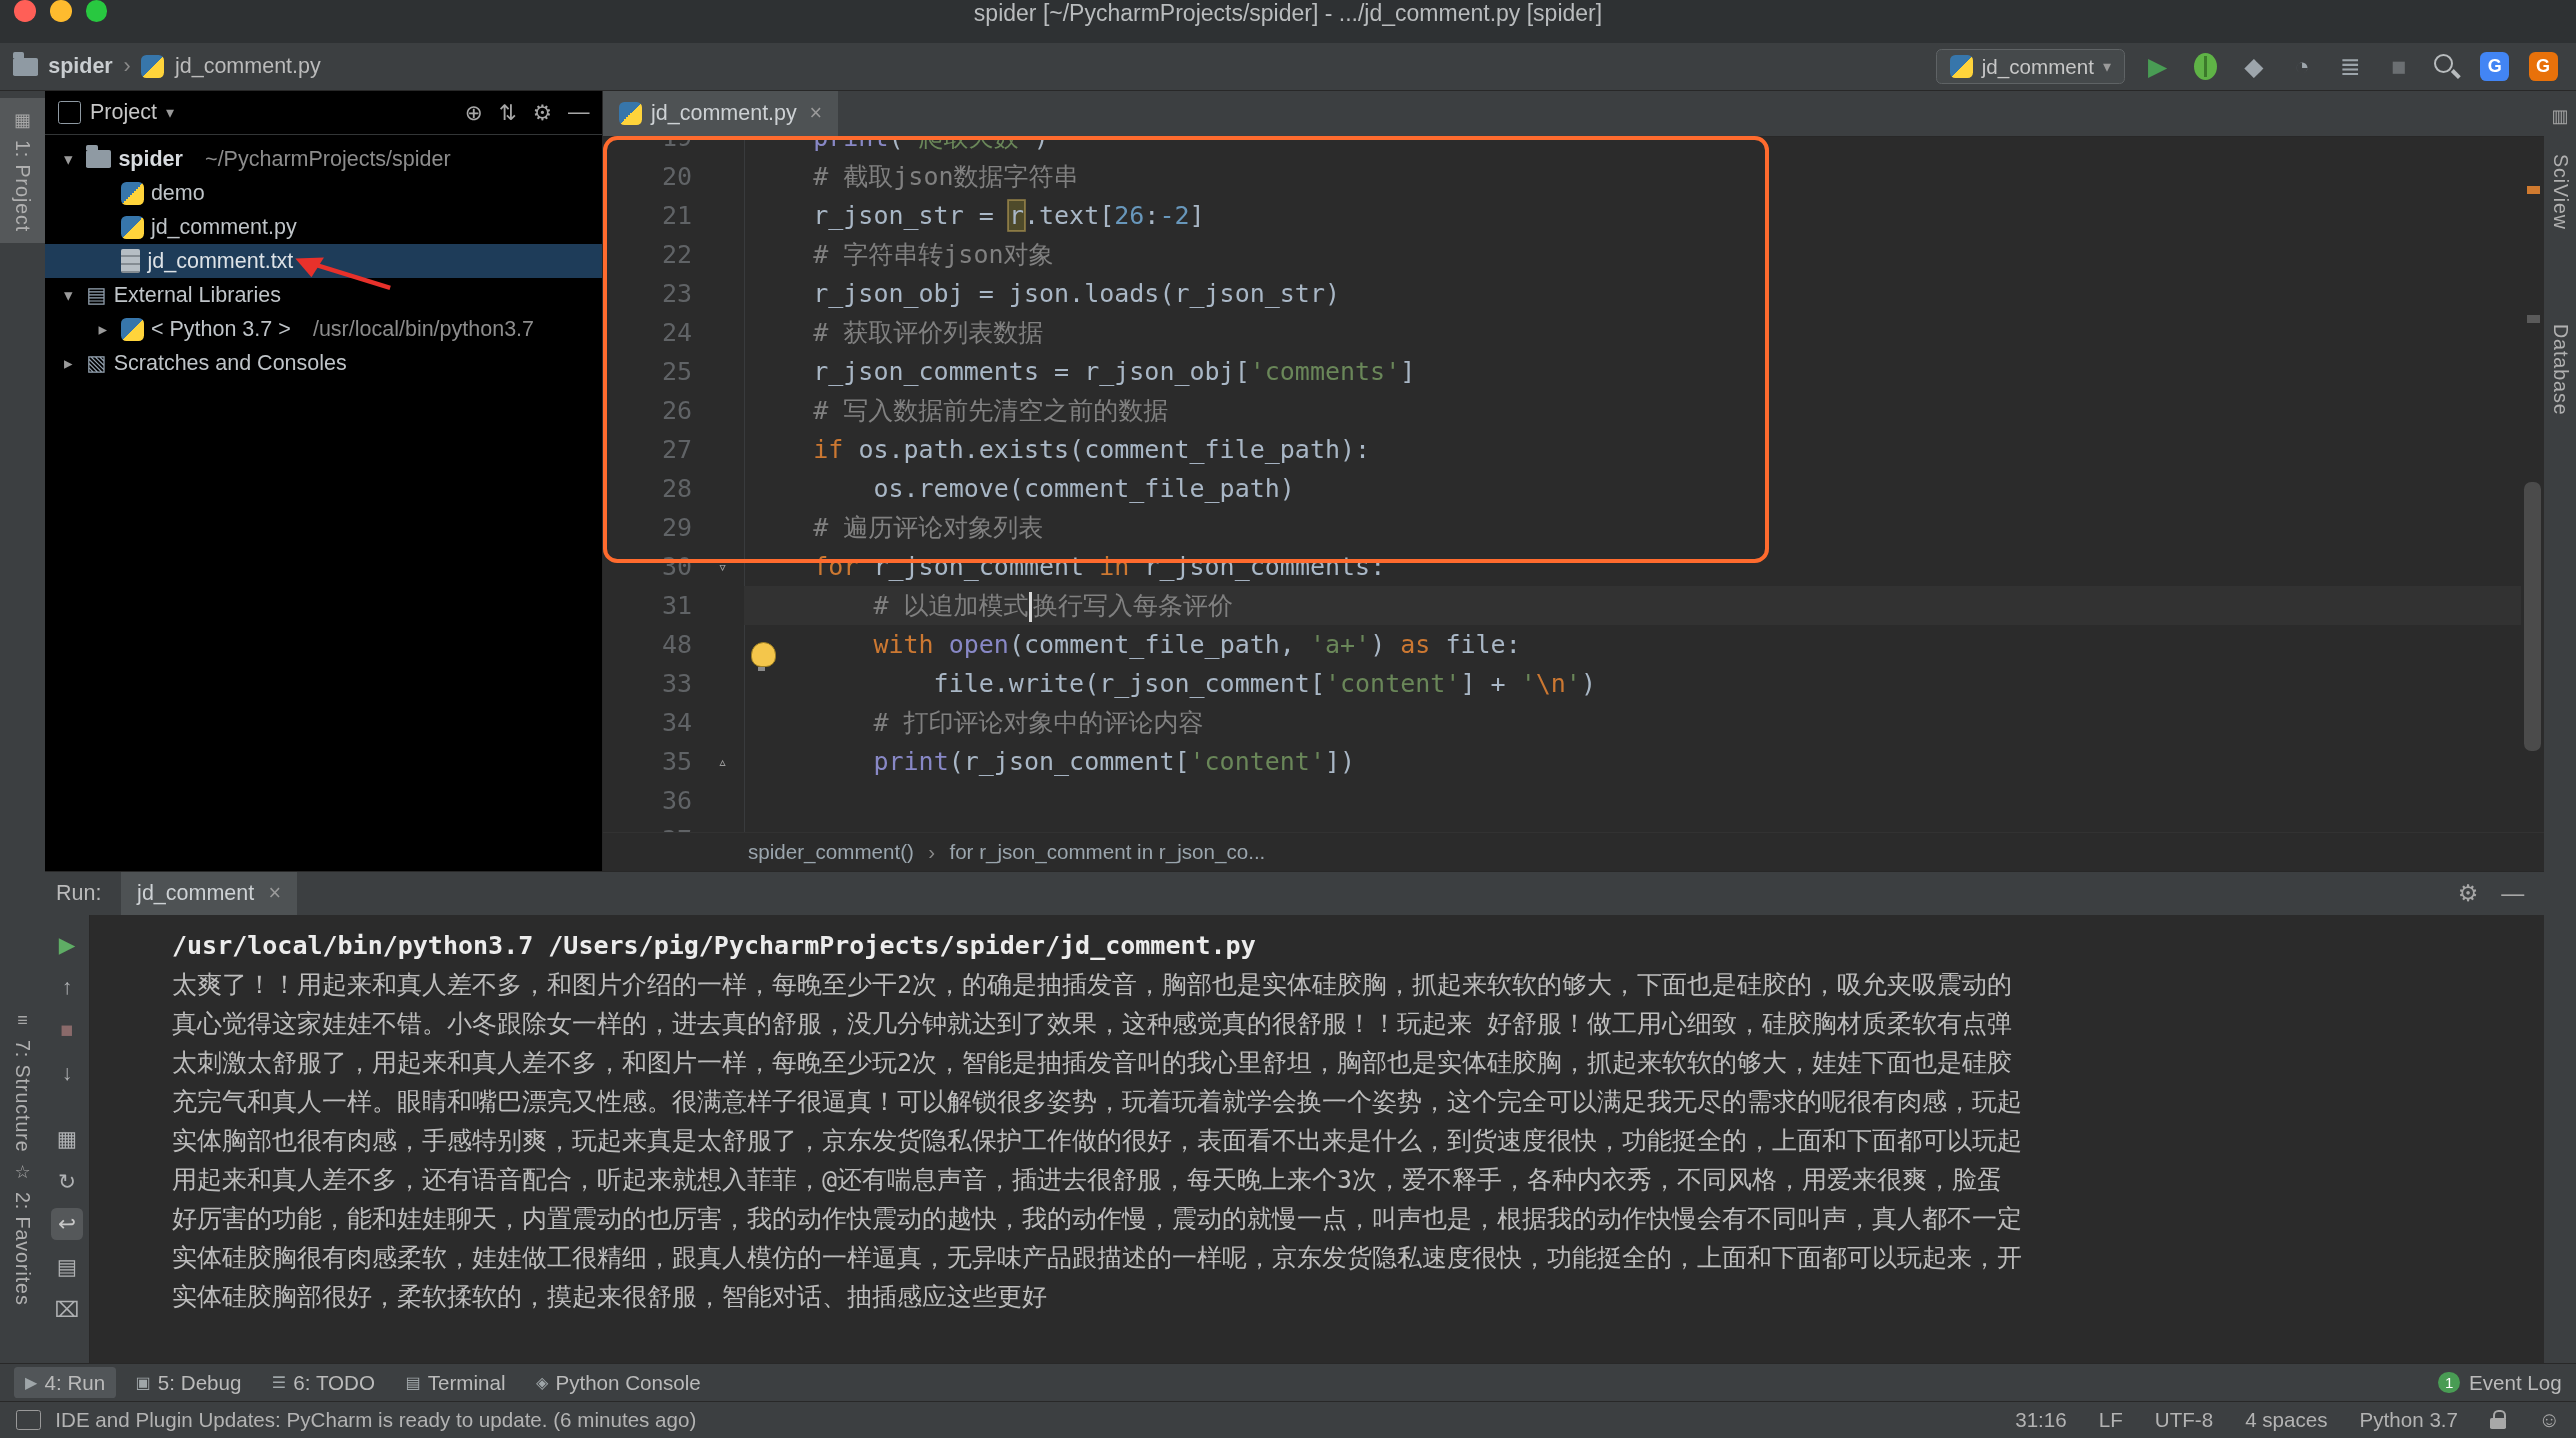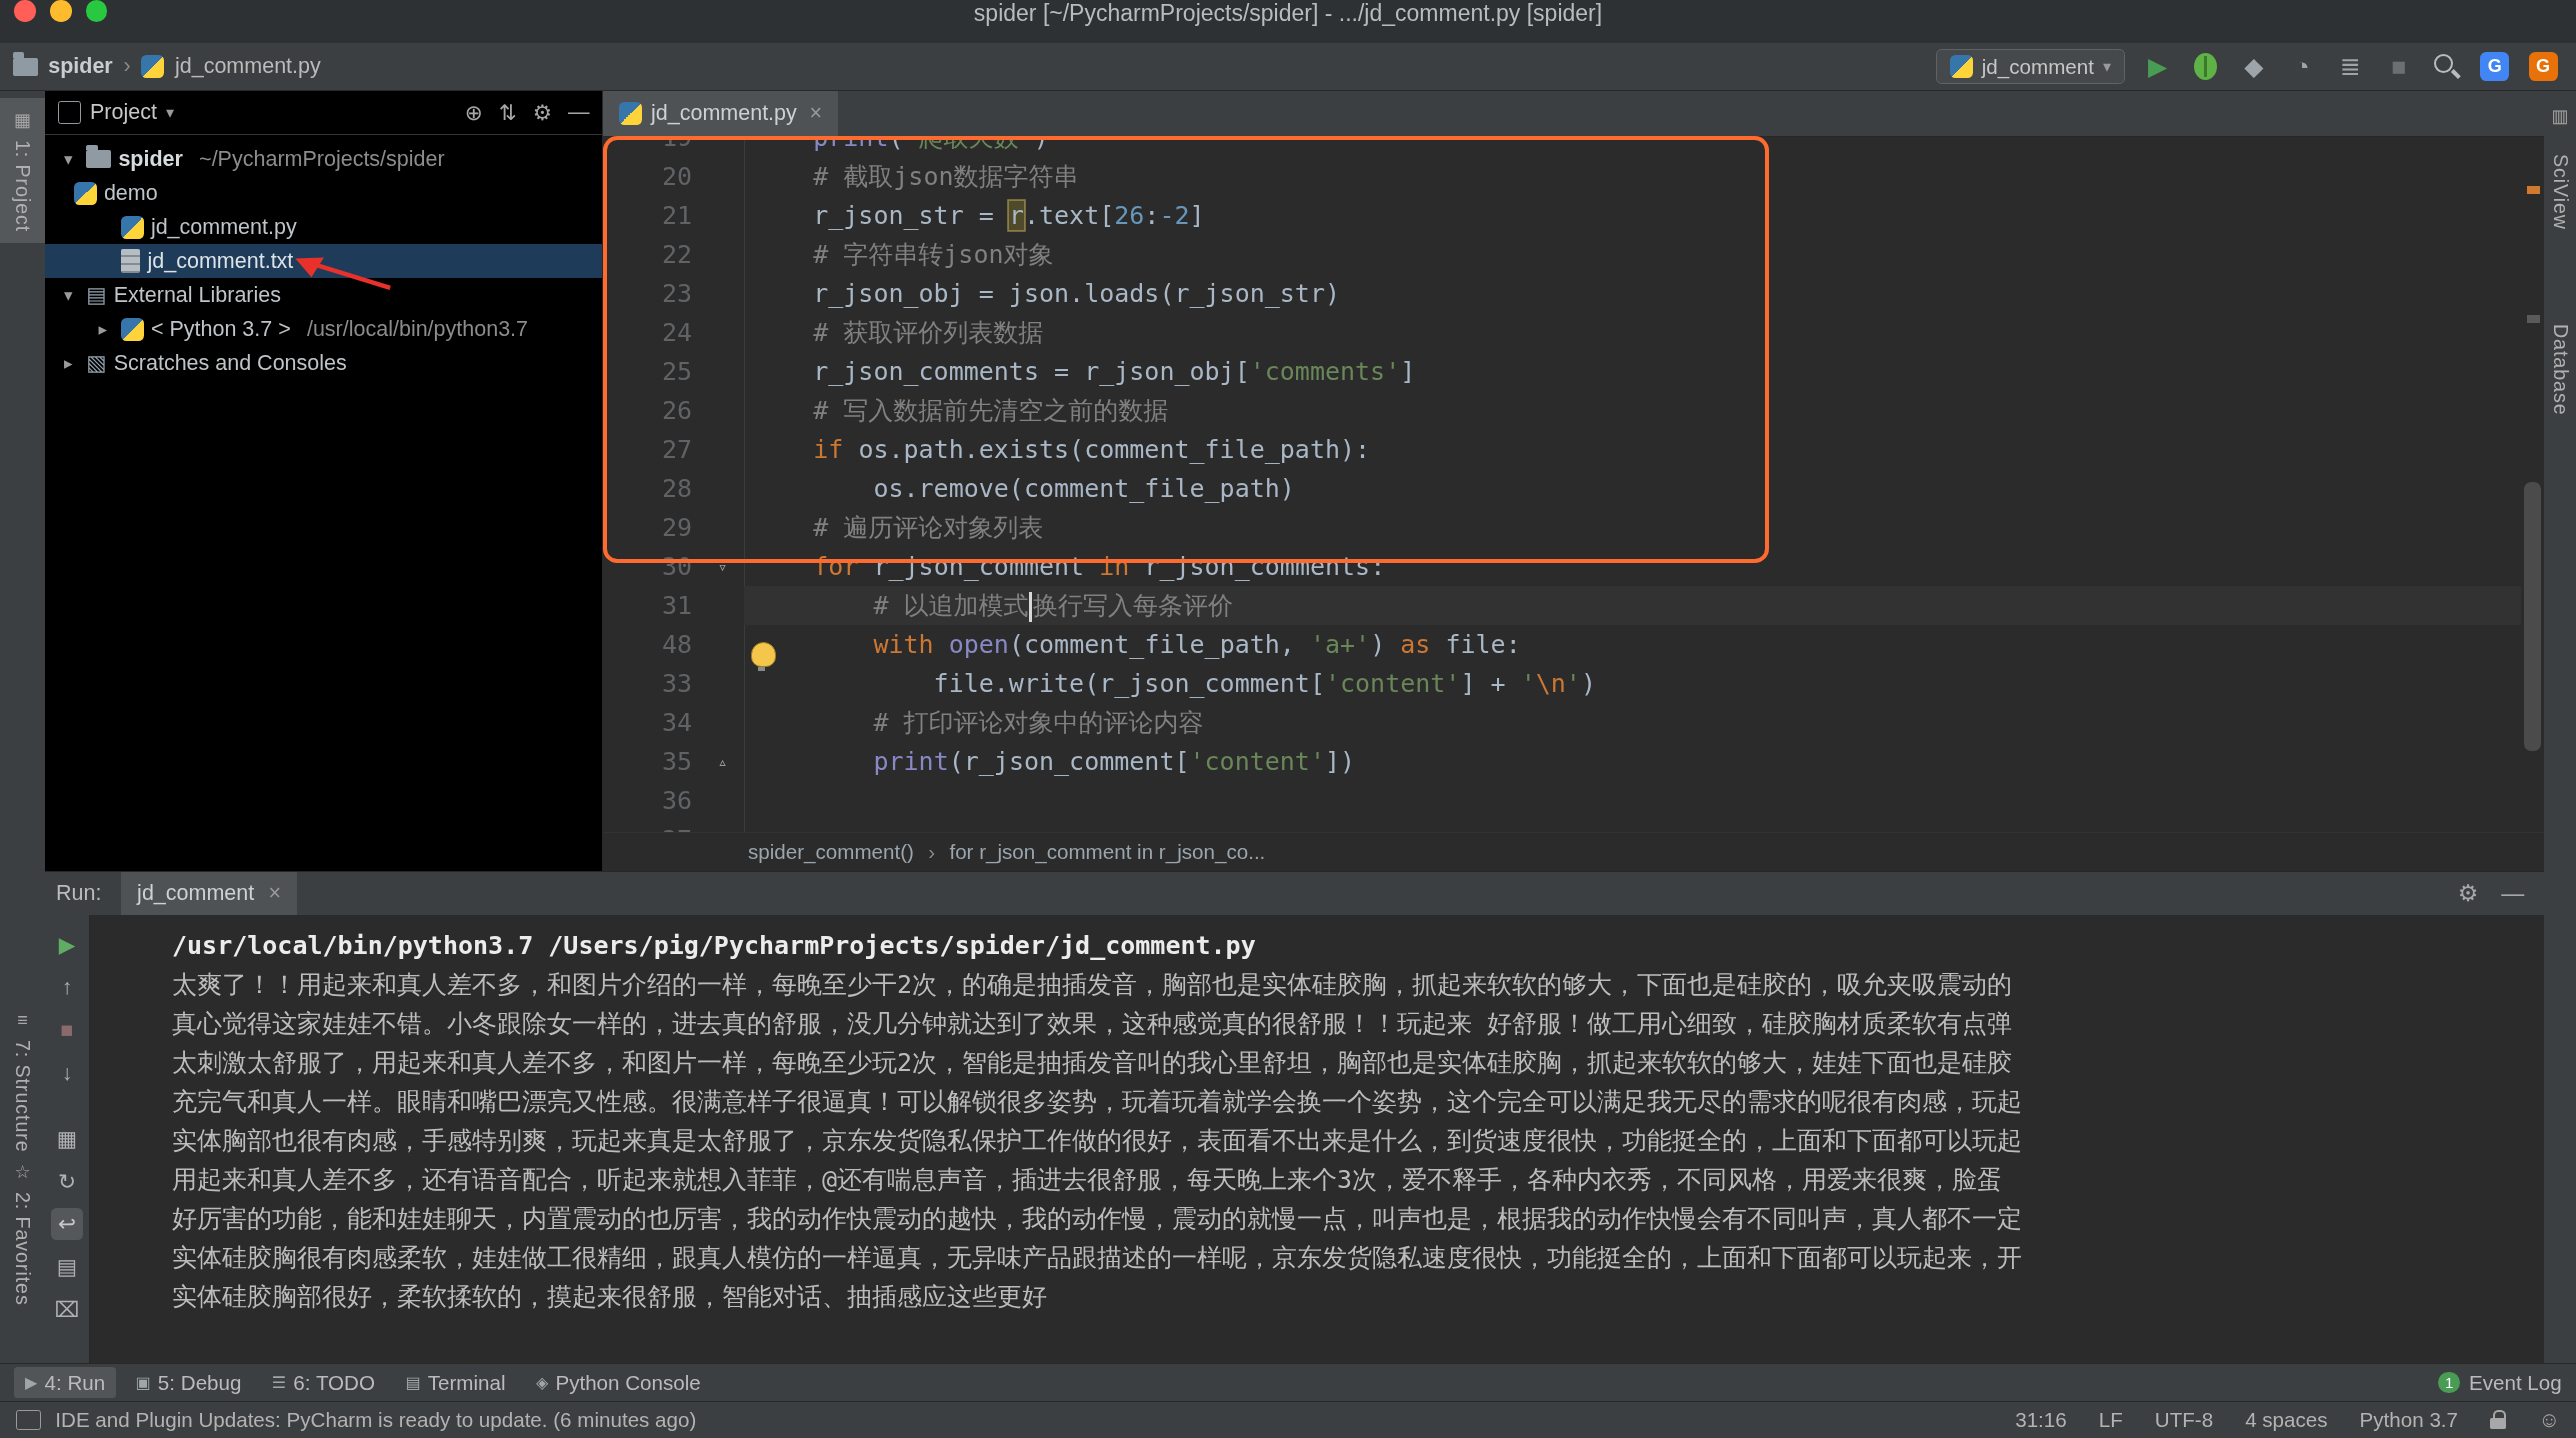--- a/index.html
+++ b/index.html
@@ -51,21 +51,21 @@
   .expander{width:21.5px;text-align:center;color:#9a9a9a;font-size:17px;flex:none}
   .ticon{flex:none;display:inline-block}
   .ticon.folder{width:25px;height:18px;background:#8f9aa3;border-radius:1.8px;position:relative}
   .ticon.folder::before{content:"";position:absolute;top:-5.4px;left:0;width:11.6px;height:5.4px;background:#8f9aa3;border-radius:1.8px 1.8px 0 0}
   .ticon.python,.ticon.pyint{width:23px;height:23px;border-radius:5.4px;background:linear-gradient(135deg,#3776ab 50%,#ffd43b 50%)}
   .ticon.text{width:19.7px;height:24px;border-radius:1.8px;background:repeating-linear-gradient(to bottom,#b6bec4 0 6.3px,#848c92 6.3px 8px)}
   .ticon-g{flex:none;font-size:21.5px;color:#93a1af}
   .tlabel{color:#bfc4c8}
   .tree-row.selected .tlabel{color:#dde2e6}
   .tlabel.bold{font-weight:bold;color:#d7dbdf}
-  .thint{color:#8c8c8c;margin-left:9px}
+  .thint{color:#8c8c8c;margin-left:15px}
   
   .editor{position:absolute;left:603px;top:91px;width:1941px;height:780px;background:#2b2b2b}
   .tabbar{position:absolute;left:0;top:0;right:0;height:45px;background:#3c3f41;border-bottom:0.9px solid #282828;display:flex;align-items:stretch}
   .etab{display:flex;align-items:center;gap:9px;background:#4e5254;padding:0 16px;font-size:21.5px;color:#cdd1d4}
   .tab-close{color:#9a9a9a;font-size:21.5px;margin-left:3.6px}
   .code-wrap{position:absolute;left:0;top:45px;right:0;bottom:38px;overflow:hidden}
   .gutter-line{position:absolute;left:141px;top:0;bottom:0;width:0.9px;background:#393b3d}
   .code-lines{position:absolute;left:0;right:23px;top:-18px;font-family:"DejaVu Sans Mono",monospace;font-size:25px;line-height:39px}
   .code-row{display:flex;height:39px;align-items:flex-end}
   .ln{width:98px;flex:none;text-align:right;padding-right:9px;color:#606366;box-sizing:border-box}
@@ -202,21 +202,21 @@
           <span>—</span>
         </span>
     </div>
     <div class="tree">
         <div class="tree-row" style="padding-left: 12.5px;">
           <span class="expander">▾</span>
           <span class="ticon folder"></span>
           <span class="tlabel bold">spider</span>
           <span class="thint">~/PycharmProjects/spider</span>
         </div>
-        <div class="tree-row" style="">
+        <div class="tree-row" style="padding-left: 47px;">
           <span class="expander"></span>
           <span class="ticon python"></span>
           <span class="tlabel">demo</span>
         </div>
         <div class="tree-row" style="padding-left: 47px;">
           <span class="expander"></span>
           <span class="ticon python"></span>
           <span class="tlabel">jd_comment.py</span>
         </div>
         <div class="tree-row selected" style="padding-left: 47px;">

